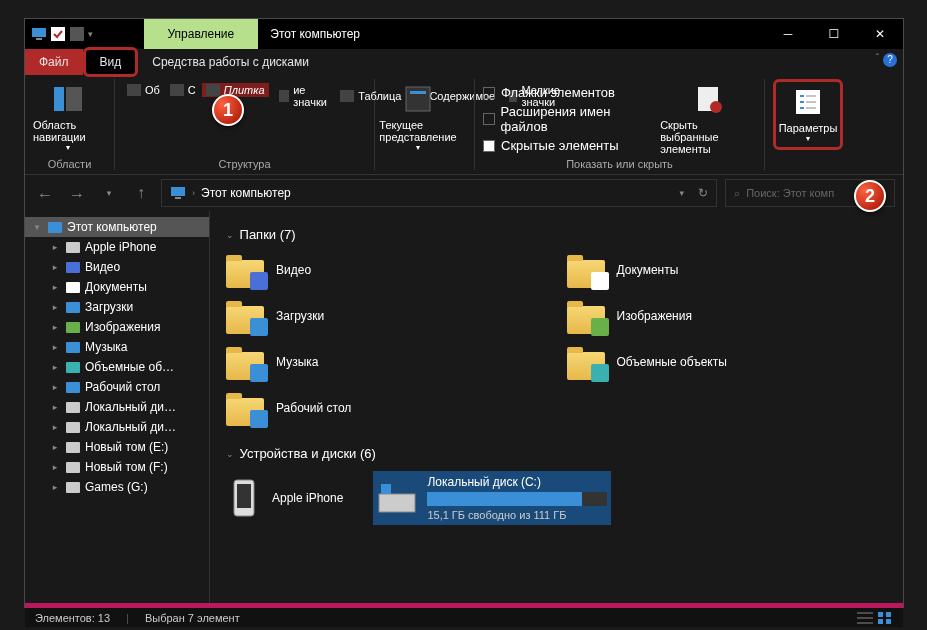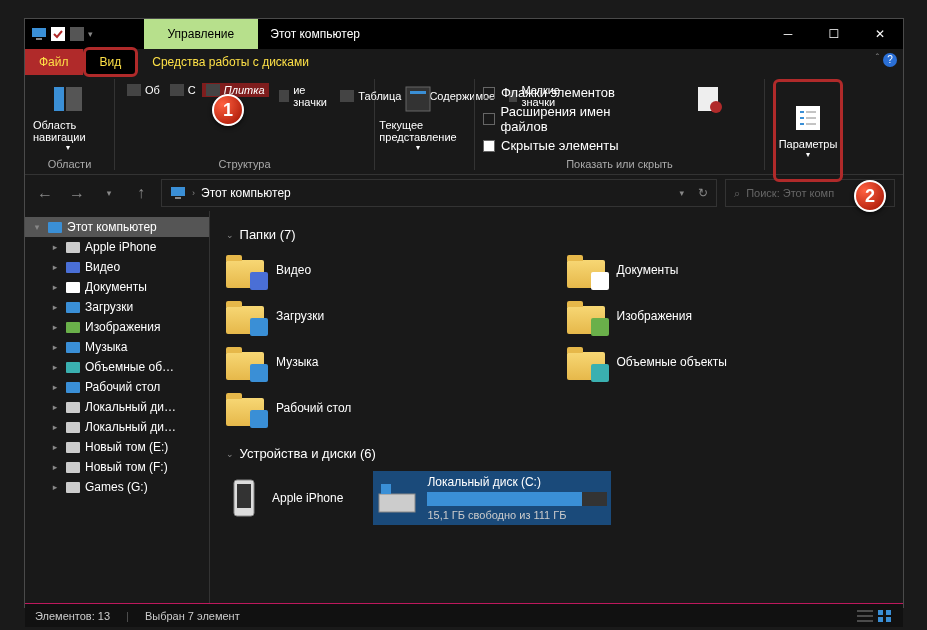--- a/index.html
+++ b/index.html
@@ -6,37 +6,37 @@
 body { background:#1a1a1a; width:927px; height:630px; overflow:hidden; position:relative; }
 .window { position:absolute; left:24px; top:18px; width:880px; height:590px; background:#191919; border:1px solid #4a4a4a; }
 .titlebar { height:30px; background:#000; display:flex; align-items:center; color:#fff; font-size:12px; }
 .titlebar .tb-icons { display:flex; gap:3px; align-items:center; padding:0 6px; }
 .tb-ic { width:16px; height:16px; display:inline-flex; align-items:center; justify-content:center; }
 .titlebar .controls-tab { background:#b7e08c; color:#000; padding:0 24px; height:30px; line-height:30px; margin-left:45px; }
 .titlebar .title-txt { padding:0 12px; }
 .titlebar .win-ctrl { margin-left:auto; display:flex; }
 .win-btn { width:46px; height:30px; display:flex; align-items:center; justify-content:center; color:#fff; cursor:pointer; }
 .menubar { height:26px; background:#191919; display:flex; align-items:stretch; position:relative; }
-.menu-item { padding:0 14px; font-size:12px; color:#fde047; display:flex; align-items:center; cursor:pointer; position:relative; }
+.menu-item { padding:0 14px; font-size:12px; color:#e5e5e5; display:flex; align-items:center; cursor:pointer; position:relative; }
 .menu-file { background:#b02a2a; }
 .menu-view { background:#000; border:3px solid #b02a2a; border-radius:6px; margin:-2px 0; z-index:5; }
 .ribbon { height:100px; background:#191919; border-bottom:1px solid #333; display:flex; padding:4px 0; position:relative; }
 .rib-group { border-right:1px solid #333; padding:0 8px; display:flex; flex-direction:column; position:relative; }
 .rib-label { text-align:center; font-size:11px; color:#aaa; margin-top:auto; padding-top:2px; }
 .rib-content { flex:1; display:flex; align-items:flex-start; gap:6px; }
 .big-btn { display:flex; flex-direction:column; align-items:center; width:70px; color:#fff; font-size:11px; padding-top:4px; cursor:pointer; }
 .big-btn .ic { width:32px; height:32px; margin-bottom:4px; }
 .layout-list { display:flex; flex-direction:row; gap:2px; }
 .layout-item { display:flex; align-items:center; gap:4px; font-size:11px; color:#fff; padding:1px 4px; cursor:pointer; }
 .layout-item.sel { background:#7f1d1d;font-style:italic; }
 .layout-ic { width:14px; height:12px; background:#444; }
 .chk-row { display:flex; align-items:center; gap:6px; font-size:13px; color:#fff; margin:2px 0; cursor:pointer; }
 .chk-box { width:12px; height:12px; border:1px solid #666; display:inline-block; }
 .chk-box.on { background:#fff; }
-.params-btn { border:3px solid #b02a2a; border-radius:6px; padding:20px; }
+.params-btn { border:3px solid #b02a2a; border-radius:6px; padding:4px; }
 .addrbar { height:36px; background:#191919; display:flex; align-items:center; padding:0 8px; gap:8px; }
 .nav-btn { width:24px; height:24px; display:flex; align-items:center; justify-content:center; color:#888; cursor:pointer; }
 .addr-box { flex:1; height:28px; border:1px solid #333; display:flex; align-items:center; padding:0 8px; color:#fff; font-size:12px; gap:6px;}
 .search-box { width:170px; height:28px; border:1px solid #333; display:flex; align-items:center; padding:0 8px; color:#666; font-size:11px; gap:6px;}
 .body { display:flex; height:392px; }
 .sidebar { width:185px; background:#191919; border-right:1px solid #333; overflow:hidden; padding:6px 0; }
 .tree-item { display:flex; align-items:center; padding:2px 4px; font-size:12px; color:#fff; cursor:pointer; gap:4px; white-space:nowrap; }
 .tree-item .chev { width:12px; color:#888; font-size:9px; text-align:center; }
 .tree-item.sel { background:#555; }
 .tree-ic { width:16px; height:16px; display:inline-flex; align-items:center; justify-content:center; }
@@ -46,21 +46,21 @@
 .folder-item { display:flex; align-items:center; gap:10px; font-size:12px; cursor:pointer; }
 .folder-ic { width:40px; height:36px; position:relative; }
 .folder-shape { width:38px; height:28px; background:linear-gradient(#f7d774,#e6b84a); border-radius:2px; position:absolute; bottom:0; }
 .folder-shape::before { content:""; position:absolute; top:-5px; left:0; width:16px; height:6px; background:#e6b84a; border-radius:2px 2px 0 0; }
 .sub-ic { position:absolute; bottom:-2px; right:-2px; width:18px; height:18px; }
 .drive-row { display:flex; gap:30px; align-items:center; }
 .drive-item { display:flex; align-items:center; gap:10px; font-size:12px; }
 .drive-bar { width:180px; height:14px; background:#333; margin:3px 0; position:relative; }
 .drive-fill { height:100%; background:#3a8fd6; }
 .drive-item.sel { background:#1a4a7a; padding:4px; }
-.statusbar { height:24px; background:#111; border-top:1px solid #be185d; display:flex; align-items:center; padding:0 10px; font-size:11px; color:#ccc; gap:16px; }
+.statusbar { height:24px; background:#111; border-top:5px solid #be185d; display:flex; align-items:center; padding:0 10px; font-size:11px; color:#ccc; gap:16px; }
 .badge { position:absolute; width:32px; height:32px; border-radius:50%; background:radial-gradient(circle at 30% 30%,#ff6040,#a01000); border:2px solid #fff; color:#fff; font-size:18px; font-weight:bold; display:flex; align-items:center; justify-content:center; box-shadow:0 2px 4px rgba(0,0,0,.6); z-index:20; }
 .collapse-chev { position:absolute; right:24px; top:4px; color:#888; font-size:10px; }
 .help-ic { position:absolute; right:6px; top:4px; width:14px; height:14px; border-radius:50%; background:#2a6fd6; color:#fff; font-size:10px; text-align:center; line-height:14px; }
 svg { display:block; }
 </style>
 </head>
 <body>
 
 <div class="window">
 
@@ -190,20 +190,21 @@
               <span>Скрытые элементы</span>
             </label>
         </div>
         <div class="big-btn" style="width:100px;">
           <span class="ic">
               <svg width="32" height="32">
                 <rect x="6" y="4" width="20" height="24" fill="#eee"></rect>
                 <circle cx="24" cy="24" r="6" fill="#b02a2a"></circle>
               </svg>
             </span>
+          <span>Скрыть выбранные элементы</span>
         </div>
       </div>
       <div class="rib-label">Показать или скрыть</div>
     </div>
 
     <div class="rib-group" style="width:90px;border:none;">
       <div class="rib-content">
         <div class="big-btn params-btn">
           <span class="ic">
               <svg width="32" height="32">

